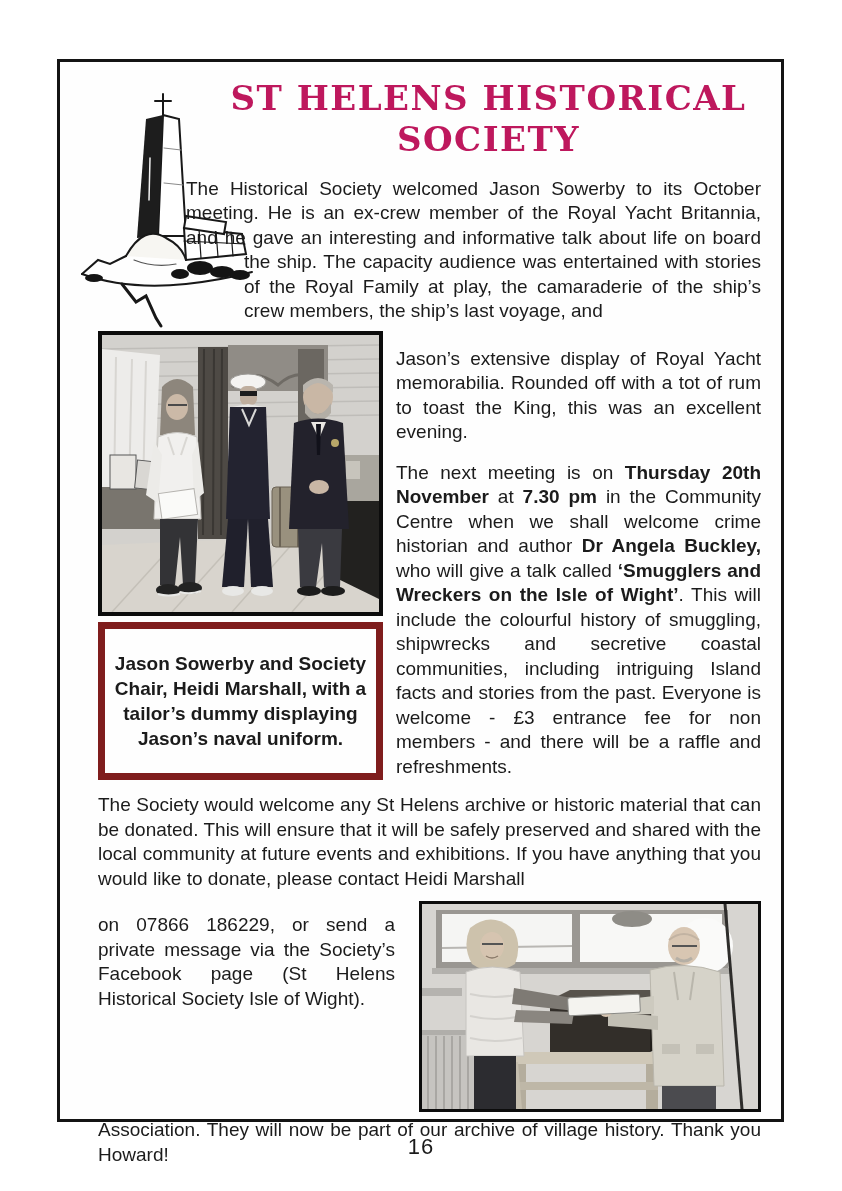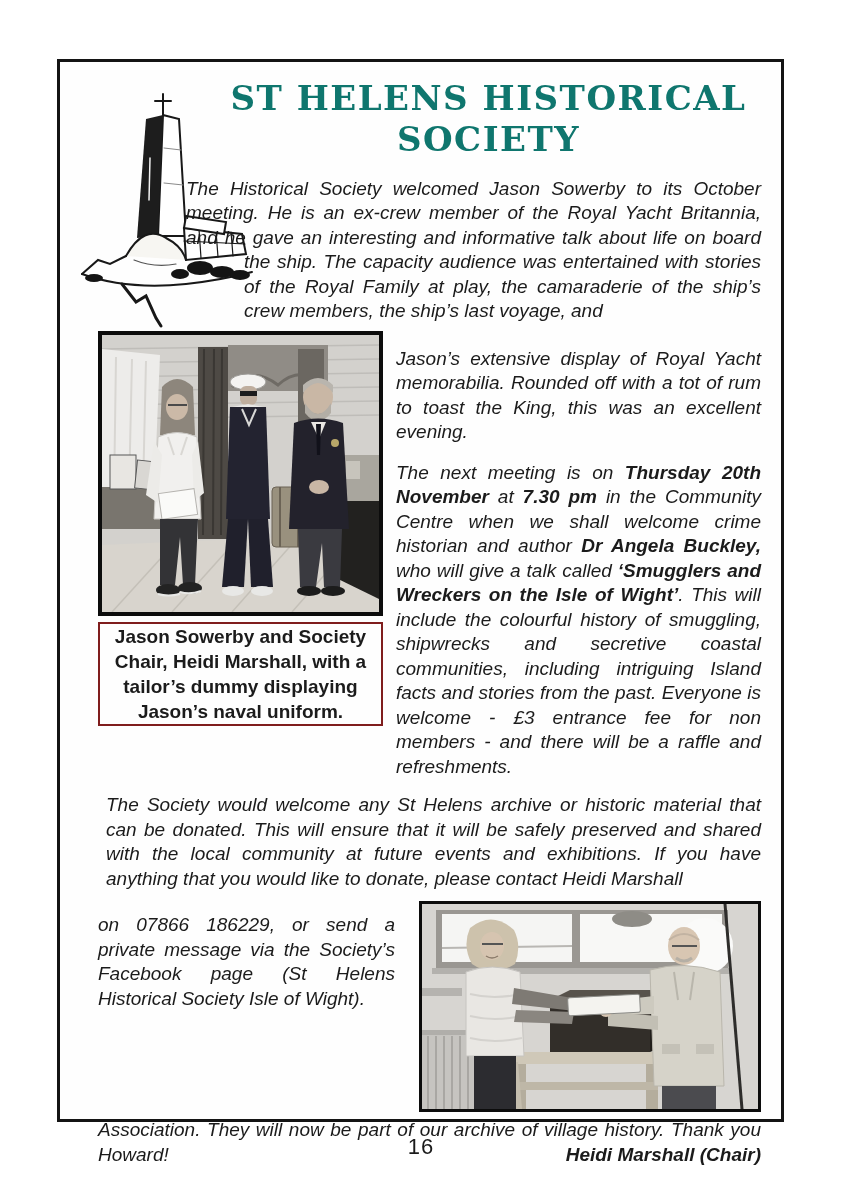--- a/index.html
+++ b/index.html
@@ -13,36 +13,36 @@
     position:absolute;left:57px;top:59px;width:727px;height:1063px;
     border:3px solid #141414;box-sizing:border-box;background:#fefefe;
   }
   .inner{position:relative;padding:8px 20px 0 38px;}
   .church{position:absolute;left:4px;top:26px;width:196px;height:244px;}
   .title{
     margin:8px 0 0 118px;text-align:center;
     font-family:"DejaVu Serif", serif;font-weight:bold;
     font-size:34px;line-height:1.22;letter-spacing:1.5px;
   }
-  .body-text{font-size:19px;line-height:24.5px;text-align:justify;font-style:italic;}
+  .body-text{font-size:19px;line-height:24.5px;text-align:justify;}
   .intro{margin-top:16px;}
   .wrap-a{float:left;width:88px;height:74px;}
   .wrap-b{float:left;clear:left;width:146px;height:80px;}
   .row1{display:flex;gap:13px;margin-top:7px;align-items:flex-start;}
   .photo-col{flex:0 0 285px;width:285px;}
   .photo-frame1{border:4px solid #0c0c0c;box-sizing:border-box;width:285px;height:285px;background:#d3d1cd;}
   .photo-frame1 svg,.photo-frame2 svg{display:block;}
   .caption-box{
-    border:2px solid #7f1d1d;box-sizing:border-box;margin-top:6px;
-    padding:0 6px;font-weight:bold;text-align:center;
+    border:7px solid #7f1d1d;box-sizing:border-box;margin-top:6px;
+    padding:22px 6px;font-weight:bold;text-align:center;
     font-size:19px;line-height:25px;
   }
   .rcol{flex:1;}
   .rcol p,.lcol p{margin:16px 0 12px 0;}
-  .mid-para{margin-top:2px;margin-left:8px;}
+  .mid-para{margin-top:2px;}
   .row2{display:flex;gap:24px;margin-top:6px;align-items:flex-start;}
   .lcol{flex:1;}
   .photo-frame2{flex:0 0 342px;border:3px solid #0c0c0c;box-sizing:border-box;width:342px;height:211px;background:#d7d5d1;margin-top:4px;}
   .end-para{position:relative;margin-top:6px;padding-bottom:2px;}
   .signature{position:absolute;right:0;bottom:2px;font-weight:bold;}
   .page-number{
     position:absolute;left:0;top:1134px;width:842px;text-align:center;
     font-size:22px;letter-spacing:1px;
   }
   b{font-weight:bold;}
@@ -74,21 +74,21 @@
       <ellipse cx="158" cy="184" rx="12" ry="6" fill="#141414" stroke="none"></ellipse>
       <ellipse cx="176" cy="187" rx="10" ry="5" fill="#141414" stroke="none"></ellipse>
       <ellipse cx="116" cy="186" rx="9" ry="5" fill="#141414" stroke="none"></ellipse>
       <ellipse cx="30" cy="190" rx="9" ry="4" fill="#141414" stroke="none"></ellipse>
       <path d="M58,196 L72,214 L82,208 L92,230 L97,238" stroke-width="3"></path>
       <path d="M70,172 Q90,180 112,176" stroke-width="1.2" stroke="#555555"></path>
     </g>
   </svg>
 
   <div class="inner">
-    <h1 class="title" style="color:#0f766e">ST HELENS HISTORICAL SOCIETY</h1>
+    <h1 class="title" style="color:#be185d">ST HELENS HISTORICAL SOCIETY</h1>
 
     <div class="body-text intro">
       <span class="wrap-a"></span>
       <span class="wrap-b"></span>
       <span>The Historical Society welcomed Jason Sowerby to its October meeting. He is an ex-crew member of the Royal Yacht Britannia, and he gave an interesting and informative talk about life on board the ship. The capacity audience was entertained with stories of the Royal Family at play, the camaraderie of the ship’s crew members, the ship’s last voyage, and</span>
     </div>
 
     <div class="row1">
       <div class="photo-col">
         <div class="photo-frame1">
@@ -236,18 +236,17 @@
           <circle cx="184" cy="106" r="7" fill="#d8c6b2"></circle>
           <rect x="240" y="182" width="54" height="23" fill="#4b4b4f"></rect>
 
           <rect x="146" y="92" width="72" height="18" rx="2" fill="#f4f3ef" stroke="#8a8a86" transform="rotate(-3 182 101)"></rect>
         </svg>
       </div>
     </div>
 
     <div class="body-text end-para">
       <span>Association. They will now be part of our archive of village history. Thank you Howard!</span>
-      <span class="signature">Heidi Marshall (Chair)</span>
     </div>
   </div>
 </div>
 
 <div class="page-number">16</div>
 
 </body></html>

